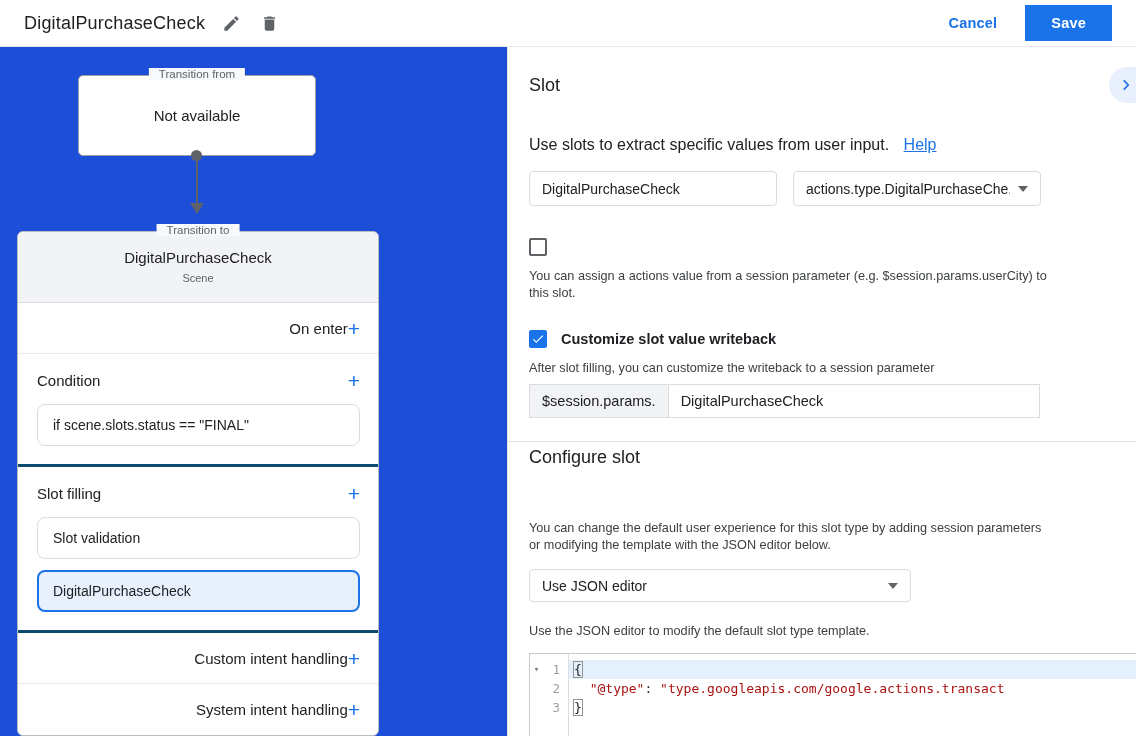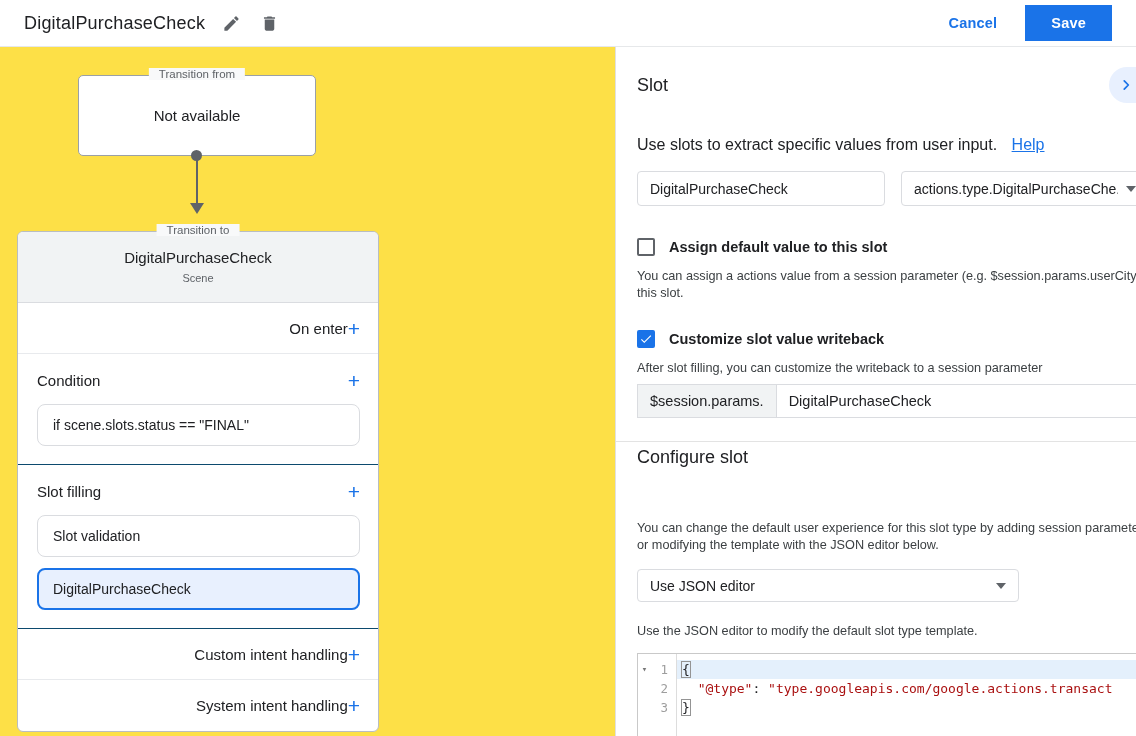--- a/index.html
+++ b/index.html
@@ -16,21 +16,21 @@
   .icon-btn svg { fill: #5f6368; }
   .topbar-right { display: flex; align-items: center; gap: 28px; }
   .cancel-btn { background: none; border: none; color: #1a73e8; font-family: inherit;
                 font-size: 14.5px; font-weight: 700; cursor: pointer; letter-spacing: .2px; }
   .save-btn { background: #1a73e8; border: none; color: #fff; font-family: inherit;
               font-size: 14.5px; font-weight: 600; cursor: pointer; border-radius: 0;
               padding: 8px 26px; height: 36px; letter-spacing: .2px; margin-right: 8px; }
 
   
   .main { display: flex; height: 689px; }
-  .canvas { width: 616px; background: #fde047; border-right: 1px solid #e0e0e0; position: relative; flex: none; }
+  .canvas { width: 508px; background: #1d4ed8; border-right: 1px solid #e0e0e0; position: relative; flex: none; }
   .panel  { flex: 1; background: #fff; position: relative; overflow: hidden; }
 
   
   .from-box { position: absolute; left: 78px; top: 28px; width: 238px; height: 81px;
               background: #fff; border: 1px solid #9aa0a6; border-radius: 5px;
               display: flex; align-items: center; justify-content: center; }
   .node-label { position: absolute; top: -8px; left: 50%; transform: translateX(-50%);
                 background: #f8f9fa; padding: 0 10px; font-size: 11.5px; color: #5f6368; white-space: nowrap; }
   .from-value { font-size: 15px; color: #202124; }
   .flow-dot   { position: absolute; left: 191px; top: 103px; width: 11px; height: 11px;
@@ -45,21 +45,21 @@
                 background: #fff; border: 1px solid #b9bdc1; border-radius: 6px; }
   .scene-header { background: #f1f3f4; border-bottom: 1px solid #dadce0; border-radius: 5px 5px 0 0;
                   height: 71px; text-align: center; padding-top: 17px; cursor: pointer; }
   .scene-name { font-size: 15px; color: #202124; margin-bottom: 6px; }
   .scene-type { font-size: 11px; color: #5f6368; }
   .card-row { height: 51px; display: flex; align-items: center; justify-content: flex-end;
               padding: 0 18px 0 19px; border-bottom: 1px solid #e8eaed; cursor: pointer; }
   .card-row:last-child { border-bottom: none; }
   .row-label { font-size: 15px; color: #202124; }
   .plus { color: #1a73e8; font-size: 21px; font-weight: 400; line-height: 1; cursor: pointer; }
-  .card-section { border-bottom: 1px solid #0c4a6e; padding: 13px 18px 18px 19px; }
+  .card-section { border-bottom: 3px solid #0c4a6e; padding: 13px 18px 18px 19px; }
   .section-head { display: flex; align-items: center; justify-content: space-between; height: 26px; }
   .chip { border: 1px solid #dadce0; border-radius: 8px; height: 42px; display: flex;
           align-items: center; padding: 0 15px; font-size: 14px; color: #202124;
           margin-top: 11px; background: #fff; cursor: pointer; }
   .chip.selected { background: #e8f0fe; border: 2px solid #1a73e8; padding: 0 14px; }
 
   
   .panel-abs { position: absolute; }
   .slot-title { top: 28px; left: 21px; font-size: 18px; color: #202124; }
   .chevron-btn { top: 20px; right: 0; width: 27px; height: 36px; background: #e8f0fe;
@@ -215,21 +215,20 @@
       <div class="field dropdown">
         <span class="dropdown-text">actions.type.DigitalPurchaseChe...</span>
         <span class="caret"></span>
       </div>
     </div>
 
     <div class="panel-abs check-row" style="top:191px">
       <span class="checkbox">
         
       </span>
-      <label class="check-label">Assign default value to this slot</label>
     </div>
     <p class="panel-abs desc" style="top:221px">You can assign a actions value from a session parameter (e.g. $session.params.userCity) to this slot.</p>
 
     <div class="panel-abs check-row" style="top:283px">
       <span class="checkbox checked">
         <svg class="check-icon" width="14" height="14" viewBox="0 0 24 24">
             <path d="M9 16.2 4.8 12l-1.4 1.4L9 19 21 7l-1.4-1.4z"></path>
           </svg>
       </span>
       <label class="check-label">Customize slot value writeback</label>

